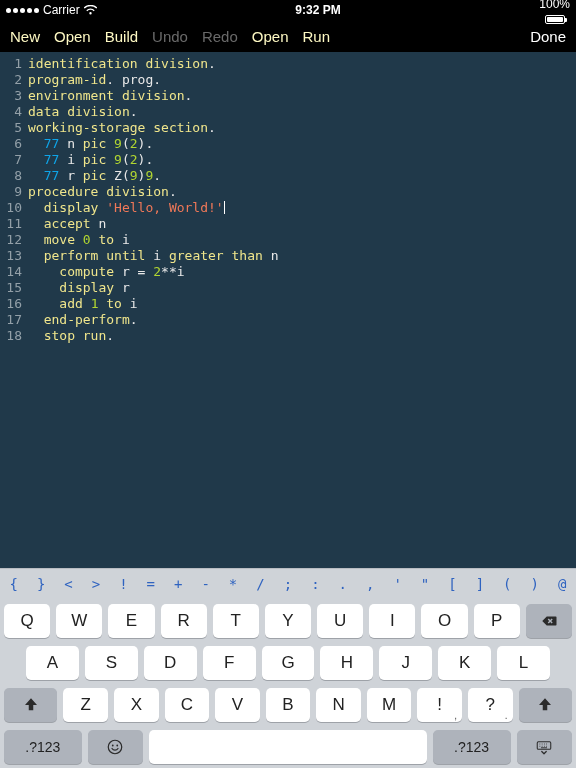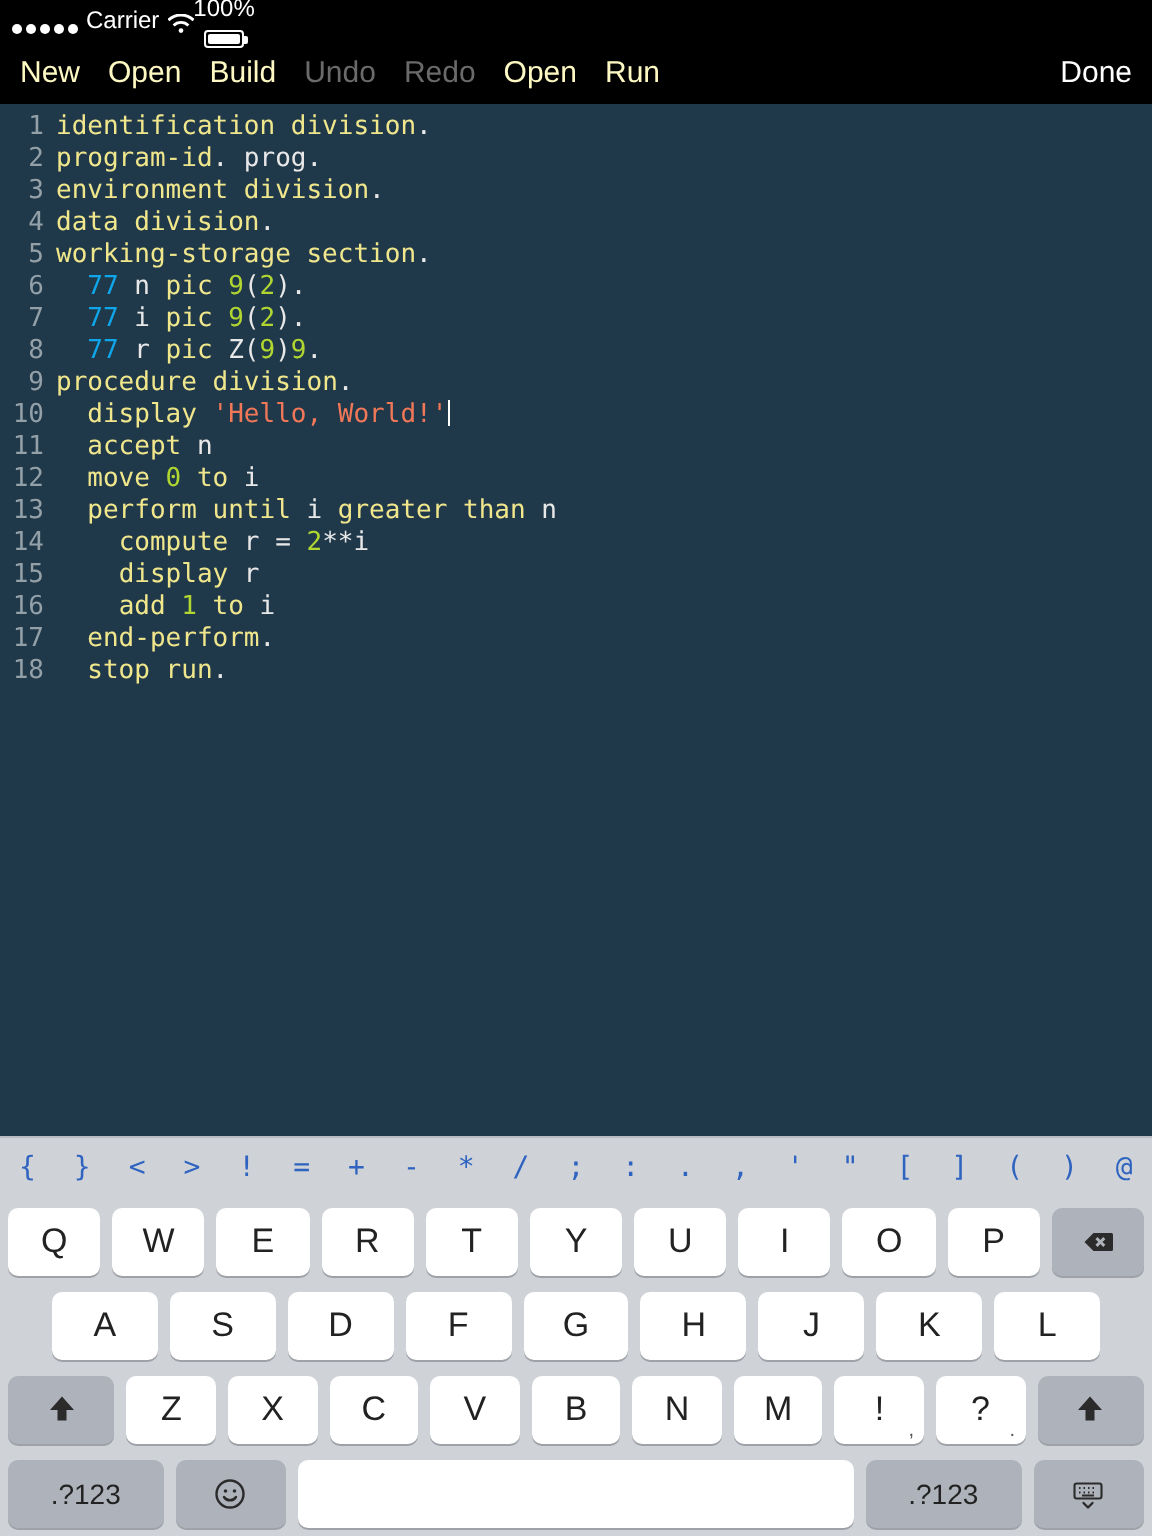--- a/index.html
+++ b/index.html
@@ -1,18 +1,18 @@
 <!DOCTYPE html>
 <html><head>
 <meta charset="utf-8">
 <style>
   * { margin: 0; padding: 0; box-sizing: border-box; }
   html, body { width: 576px; height: 768px; font-family: -apple-system, "Helvetica Neue", Arial, sans-serif; overflow: hidden; background: #000; }
   .status-bar { height: 20px; background: #000; color: #fff; display: flex; align-items: center; font-size: 12px; padding: 0 6px; }
-  .status-left { display: flex; align-items: flex-end; gap: 4px; }
+  .status-left { display: flex; align-items: center; gap: 4px; }
   .status-center { flex: 1; text-align: center; font-weight: 600; }
   .status-right { display: flex; align-items: center; gap: 4px; flex-direction: column; }
   .signal-dots { display: flex; gap: 2px; align-items: center; }
   .signal-dot { width: 5px; height: 5px; border-radius: 50%; background: #fff; }
   .toolbar { height: 32px; background: #000; display: flex; align-items: center; padding: 0 10px; gap: 14px; }
   .tb-item { color: #fef9c3; font-size: 15px; cursor: pointer; }
   .tb-item.dim { color: #6a6a6a; }
   .tb-spacer { flex: 1; }
   .tb-done { color: #fff; font-size: 15px; font-weight: 400; cursor: pointer; }
   .editor { flex: 1; background: #20394a; display: flex; font-family: Menlo, Consolas, monospace; font-size: 13px; line-height: 16px; color: #e8e8e8; padding-top: 4px; position: relative; height: 516px; }
@@ -50,20 +50,21 @@
         <span class="signal-dot"></span>
         <span class="signal-dot"></span>
         <span class="signal-dot"></span>
         <span class="signal-dot"></span>
     </span>
     <span>Carrier</span>
     <svg width="13" height="10" viewBox="0 0 13 10">
         <path fill="#fff" d="M6.5 9.5a1.2 1.2 0 100-2.4 1.2 1.2 0 000 2.4zm-3.2-3.3a4.5 4.5 0 016.4 0l1-1a6 6 0 00-8.4 0zM.7 3.6a8.2 8.2 0 0111.6 0l1-1a9.6 9.6 0 00-13.6 0z"></path>
       </svg>
   </div>
+  <div class="status-center">9:32 PM</div>
   <div class="status-right">
     <span>100%</span>
     <span class="battery">
         <span class="battery-fill"></span>
       </span>
   </div>
 </div>
 
 <div class="toolbar">
   <span class="tb-item">New</span>

